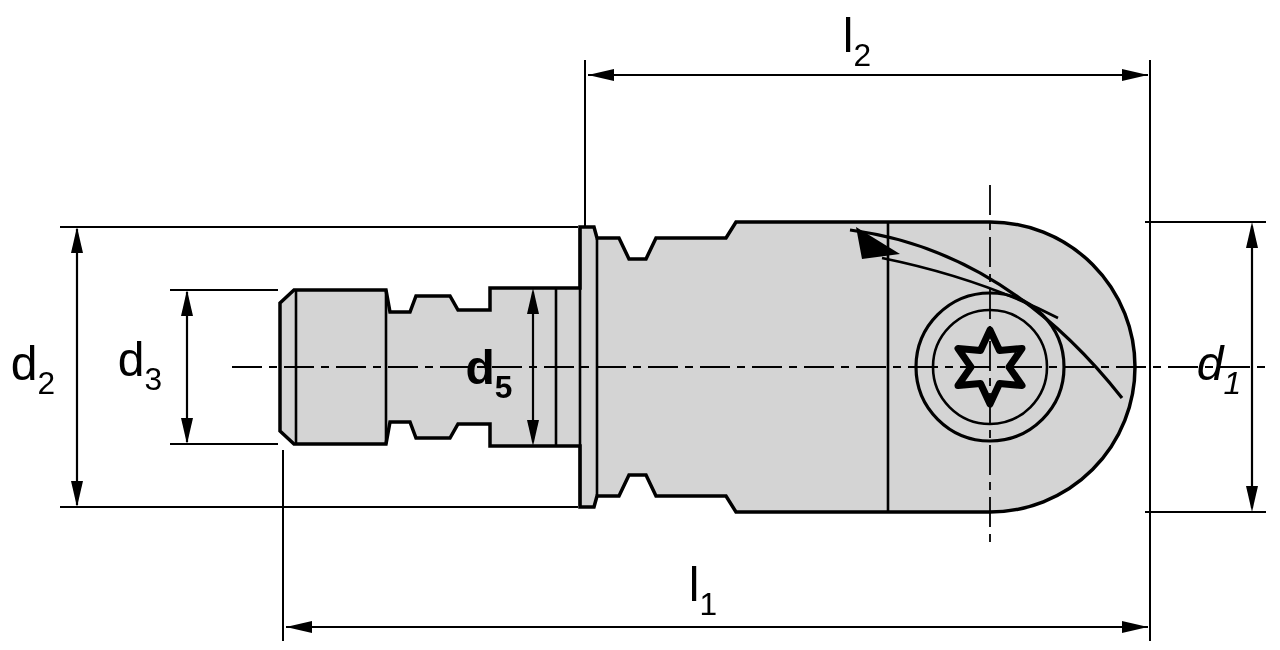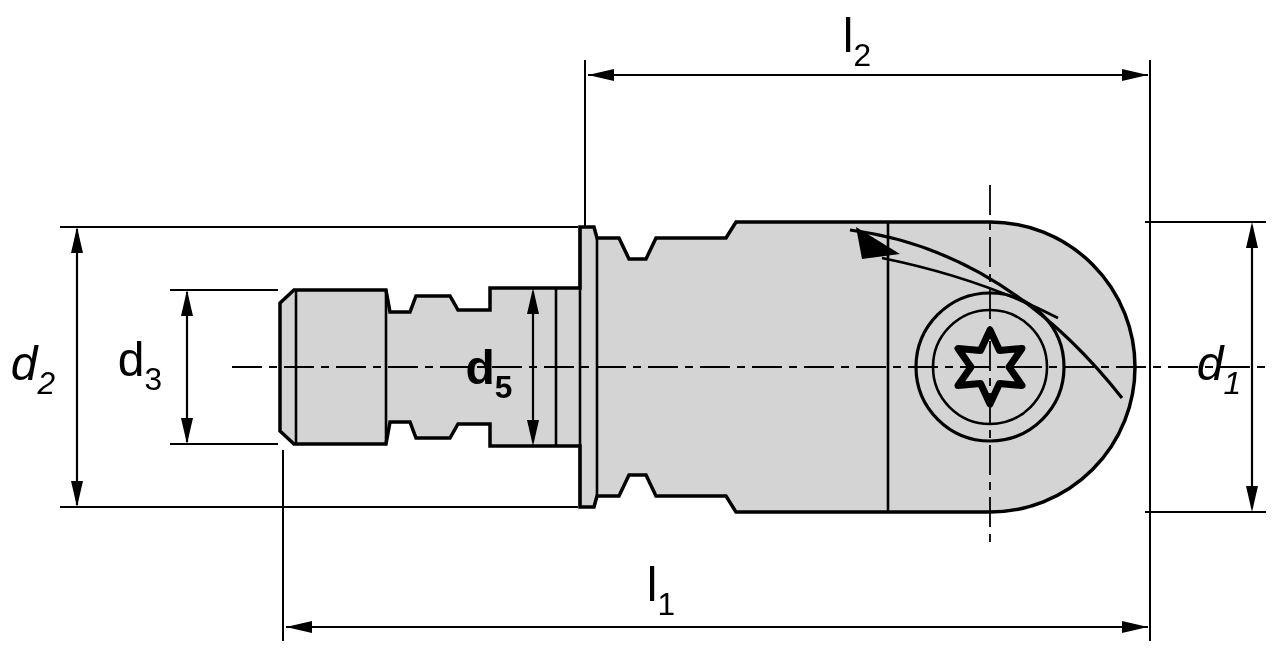--- a/index.html
+++ b/index.html
@@ -118,25 +118,25 @@
 
     <line class="dimline" x1="1252" y1="226" x2="1252" y2="508"></line>
     <polygon class="arrow" points="1252,222 1246,248 1258,248"></polygon>
     <polygon class="arrow" points="1252,512 1246,486 1258,486"></polygon>
   </svg>
 
   <div class="dim-label" style="left:857px; top:36px;">
     <span>l</span><sub>2</sub>
   </div>
 
-  <div class="dim-label" style="left:661px; top:585px;">
+  <div class="dim-label" style="left:703px; top:585px;">
     <span>l</span><sub>1</sub>
   </div>
 
-  <div class="dim-label" style="left:33px; top:364px;font-style:italic;">
+  <div class="dim-label" style="left:33px; top:364px;">
     <span>d</span><sub>2</sub>
   </div>
 
   <div class="dim-label" style="left:140px; top:360px;">
     <span>d</span><sub>3</sub>
   </div>
 
   <div class="dim-label" style="left:489px; top:368px;font-weight:bold;">
     <span>d</span><sub>5</sub>
   </div>

